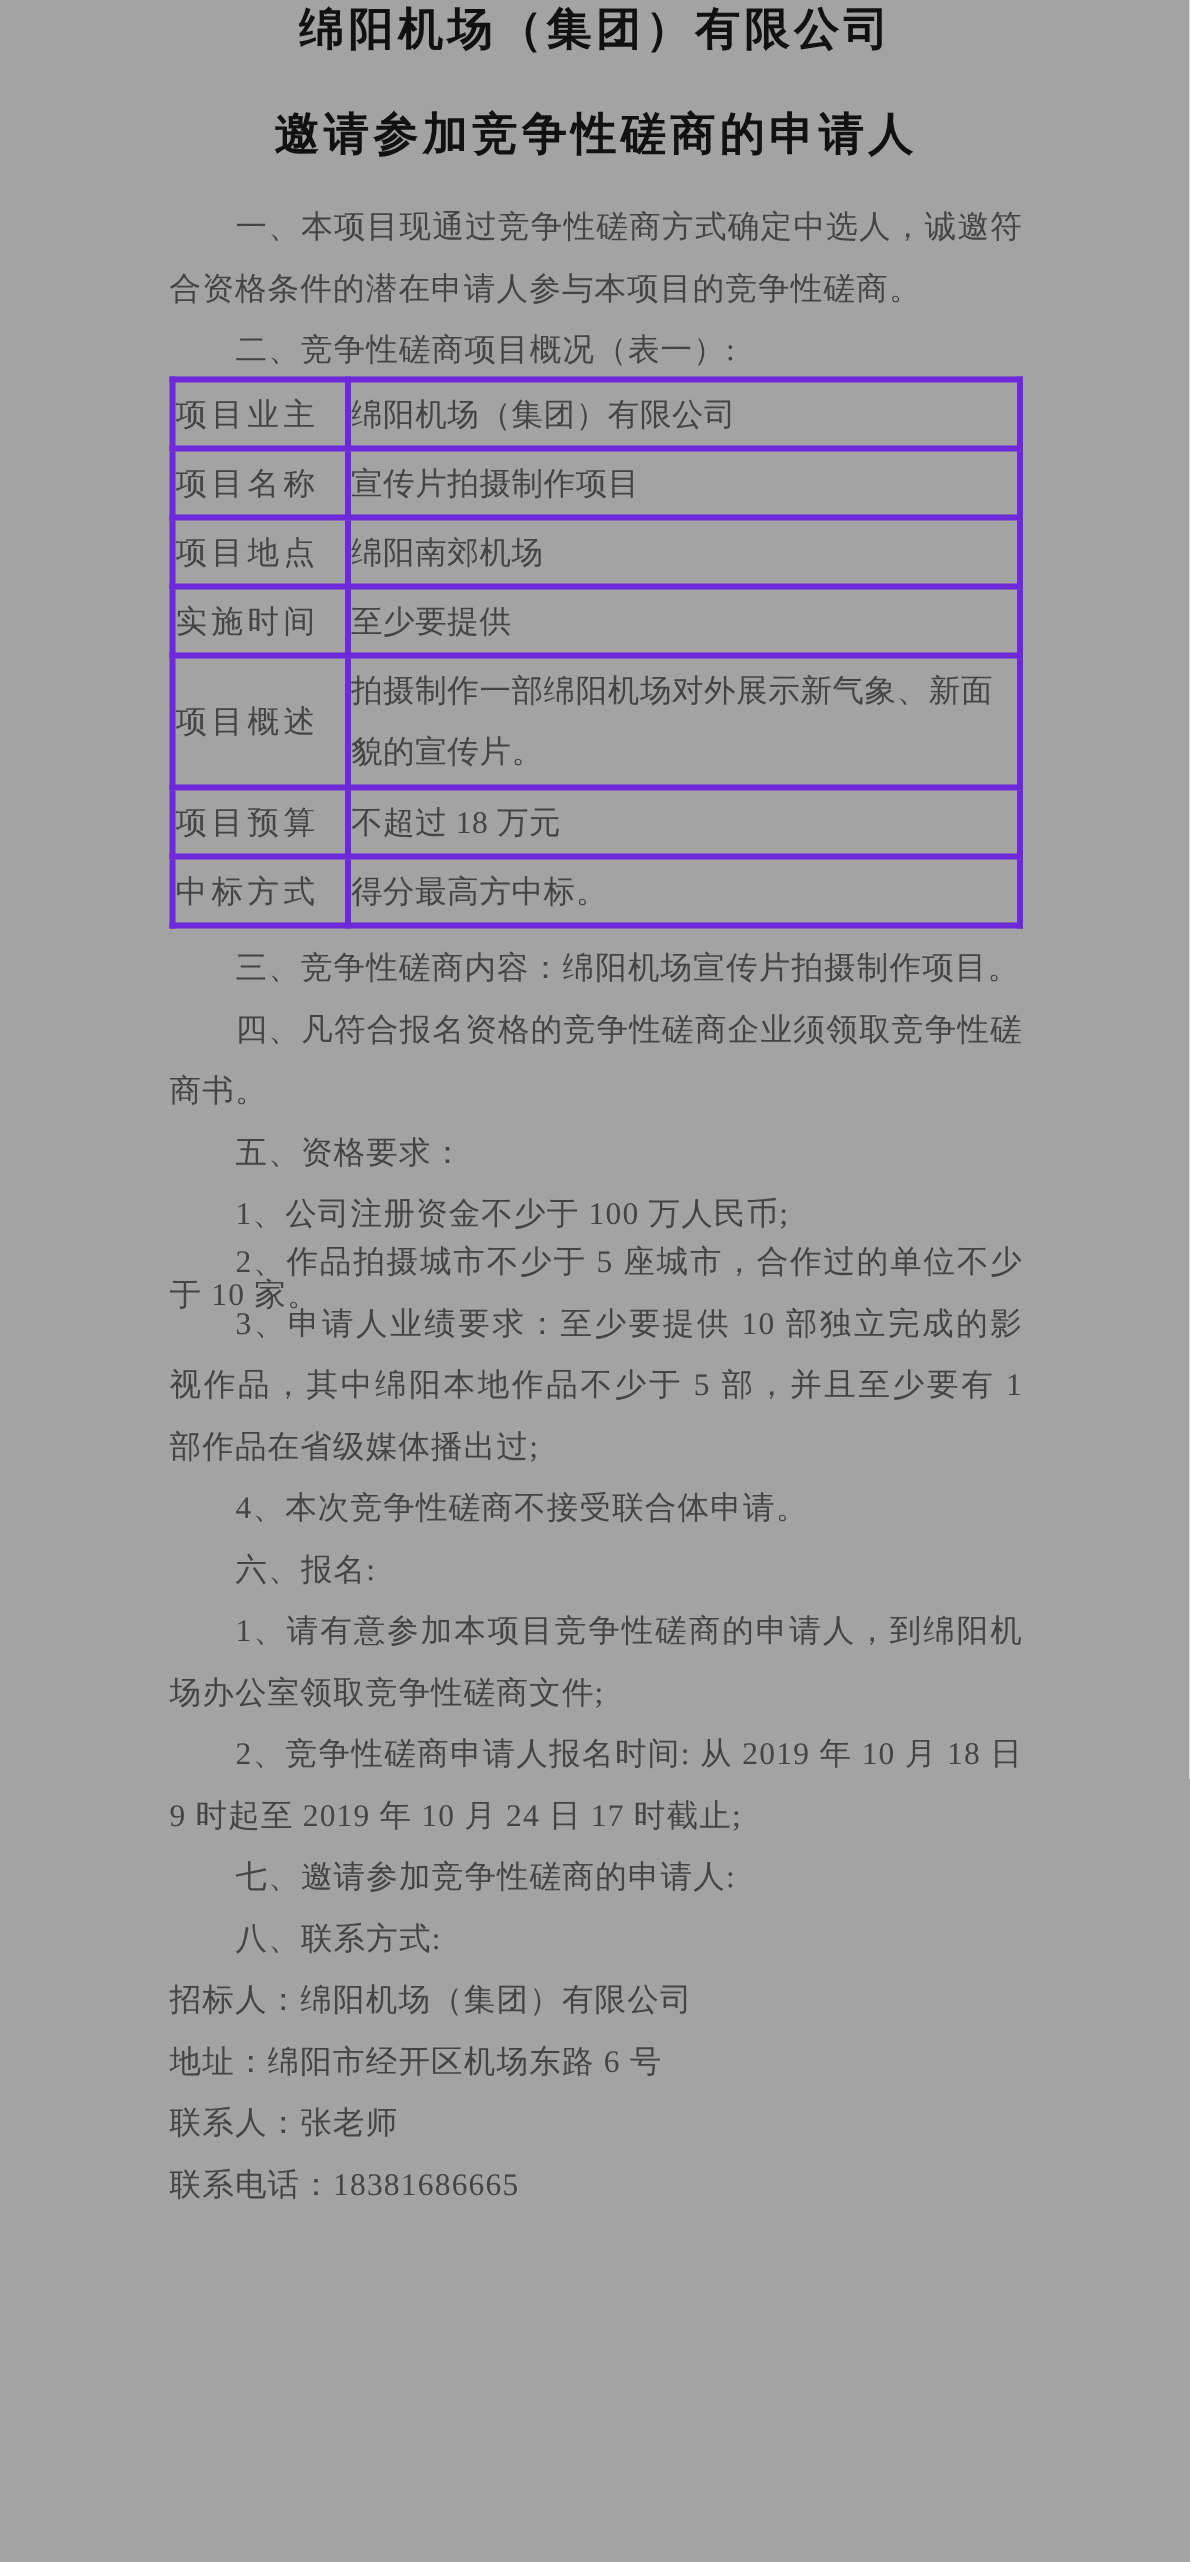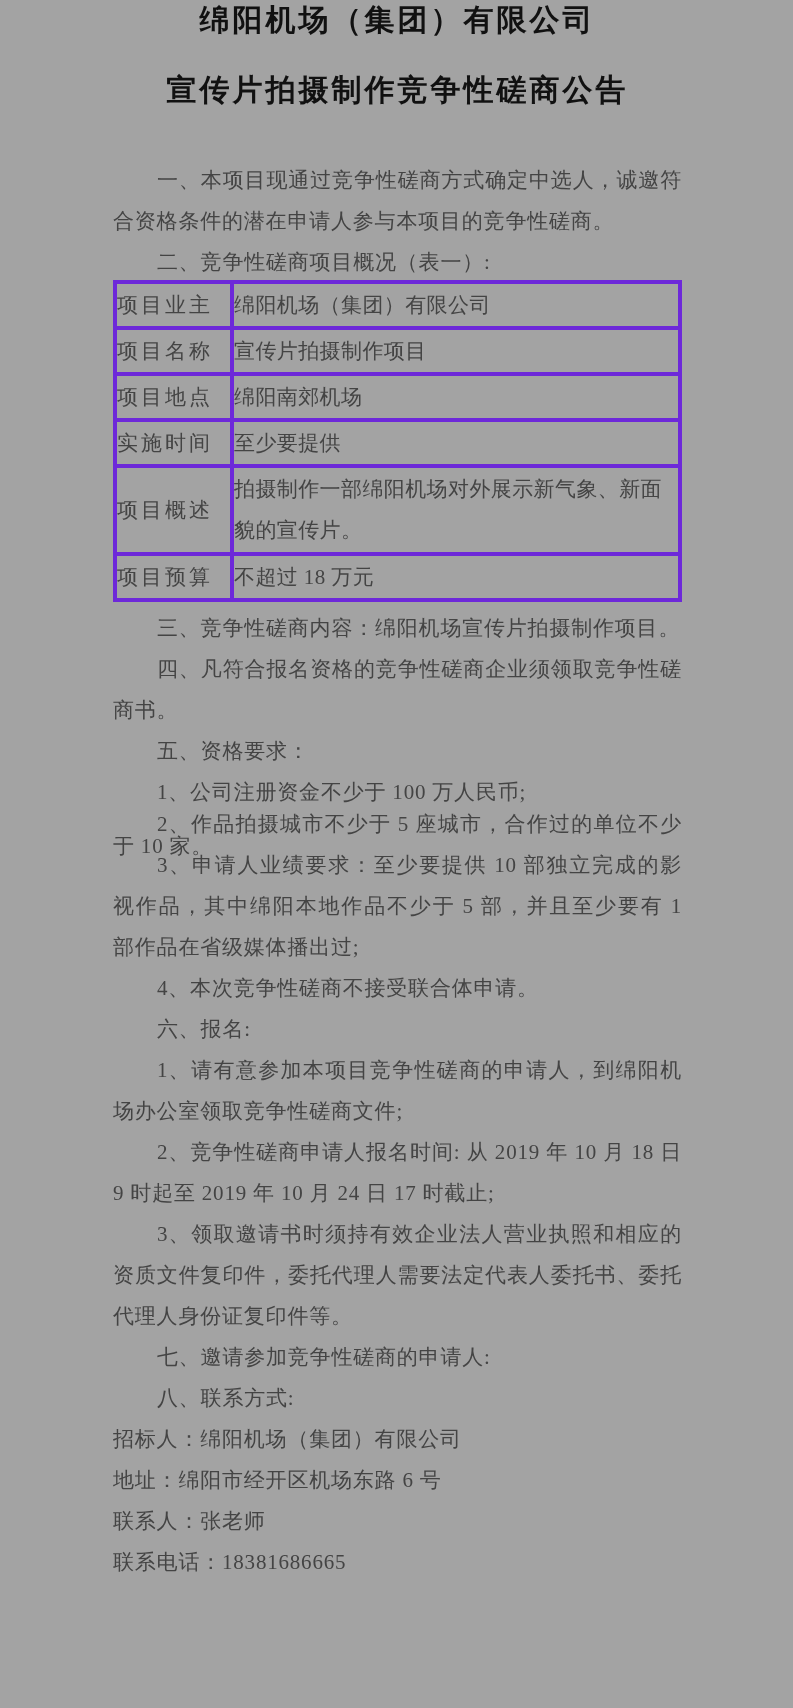--- a/index.html
+++ b/index.html
@@ -19,21 +19,21 @@
     margin: 0;
     text-align: center;
     font-size: 30px;
     line-height: 36px;
     font-weight: bold;
     color: #111111;
     letter-spacing: 3px;
   }
   .doc-title.second { margin-top: 34px; }
 
-  .intro { margin-top: 52px; }
+  .intro { margin-top: 23px; }
 
   p.body-p {
     margin: 0;
     font-size: 21px;
     line-height: 41px;
     letter-spacing: 0.8px;
     text-align: justify;
     color: #444444;
   }
   p.body-p.indent { text-indent: 44px; }
@@ -69,21 +69,21 @@
   tr.row-tall td { height: 84px; }
 
   .after-table { margin-top: 6px; }
 </style>
 </head>
 <body>
 
 <div class="page">
 
   <h1 class="doc-title">绵阳机场（集团）有限公司</h1>
-  <h1 class="doc-title second">宣传片拍摄制作竞争性磋商公告</h1>
+  <h1 class="doc-title second">邀请参加竞争性磋商的申请人</h1>
 
   <div class="intro">
     <p class="body-p indent">一、本项目现通过竞争性磋商方式确定中选人，诚邀符合资格条件的潜在申请人参与本项目的竞争性磋商。</p>
     <p class="body-p indent">二、竞争性磋商项目概况（表一）:</p>
   </div>
 
   <table class="overview">
     <tbody>
       <tr class="row-single">
         <td class="cell-label">项目业主</td>
@@ -102,35 +102,38 @@
         <td class="cell-value">至少要提供</td>
       </tr>
       <tr class="row-tall">
         <td class="cell-label">项目概述</td>
         <td class="cell-value">拍摄制作一部绵阳机场对外展示新气象、新面貌的宣传片。</td>
       </tr>
       <tr class="row-single">
         <td class="cell-label">项目预算</td>
         <td class="cell-value">不超过 18 万元</td>
       </tr>
+      <tr class="row-single">
+        <td class="cell-label">中标方式</td>
+        <td class="cell-value">得分最高方中标。</td>
+      </tr>
     </tbody>
   </table>
 
   <div class="after-table">
     <p class="body-p indent">三、竞争性磋商内容：绵阳机场宣传片拍摄制作项目。</p>
     <p class="body-p indent">四、凡符合报名资格的竞争性磋商企业须领取竞争性磋商书。</p>
     <p class="body-p indent">五、资格要求：</p>
     <p class="body-p indent">1、公司注册资金不少于 100 万人民币;</p>
     <p class="body-p indent tight">2、作品拍摄城市不少于 5 座城市，合作过的单位不少于 10 家。</p>
     <p class="body-p indent after-tight">3、申请人业绩要求：至少要提供 10 部独立完成的影视作品，其中绵阳本地作品不少于 5 部，并且至少要有 1 部作品在省级媒体播出过;</p>
     <p class="body-p indent">4、本次竞争性磋商不接受联合体申请。</p>
     <p class="body-p indent">六、报名:</p>
     <p class="body-p indent">1、请有意参加本项目竞争性磋商的申请人，到绵阳机场办公室领取竞争性磋商文件;</p>
     <p class="body-p indent">2、竞争性磋商申请人报名时间: 从 2019 年 10 月 18 日 9 时起至 2019 年 10 月 24 日 17 时截止;</p>
-    <p class="body-p indent">3、领取邀请书时须持有效企业法人营业执照和相应的资质文件复印件，委托代理人需要法定代表人委托书、委托代理人身份证复印件等。</p>
     <p class="body-p indent">七、邀请参加竞争性磋商的申请人:</p>
     <p class="body-p indent">八、联系方式:</p>
     <p class="body-p">招标人：绵阳机场（集团）有限公司</p>
     <p class="body-p">地址：绵阳市经开区机场东路 6 号</p>
     <p class="body-p">联系人：张老师</p>
     <p class="body-p">联系电话：18381686665</p>
   </div>
 
 </div>
 

